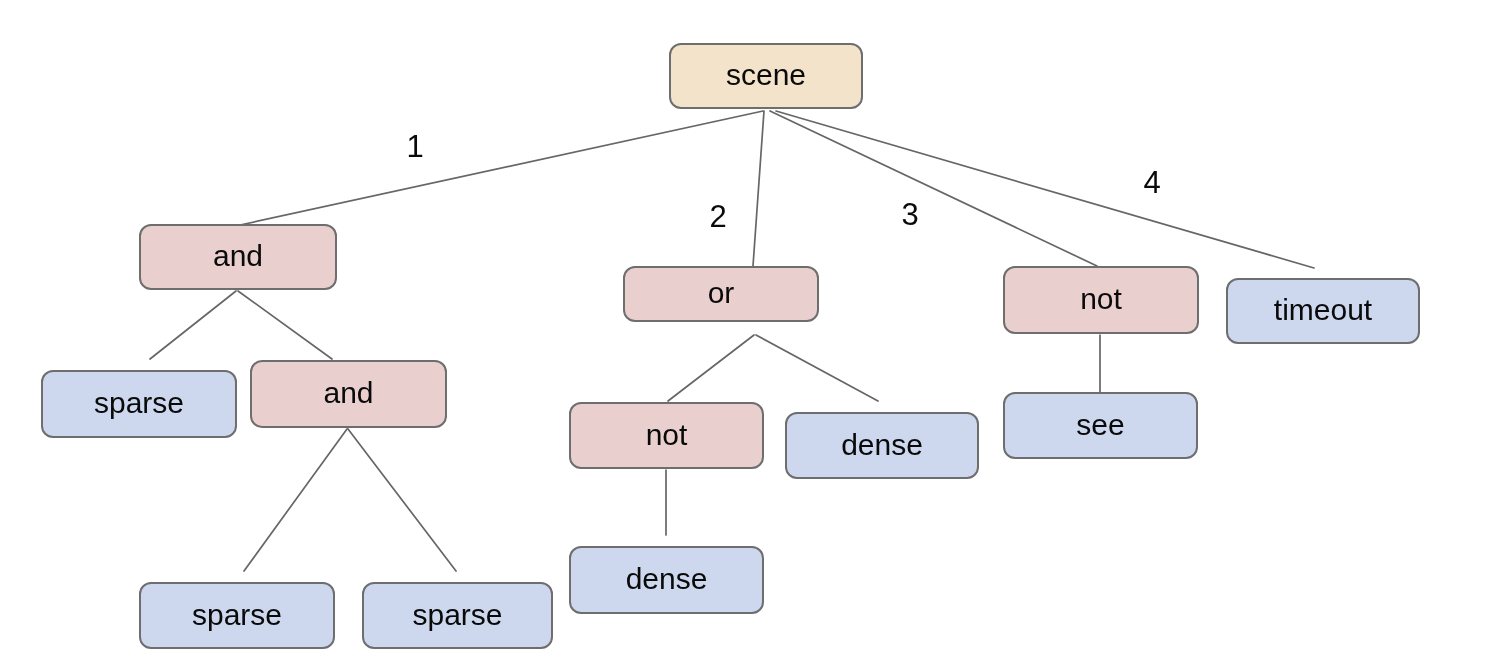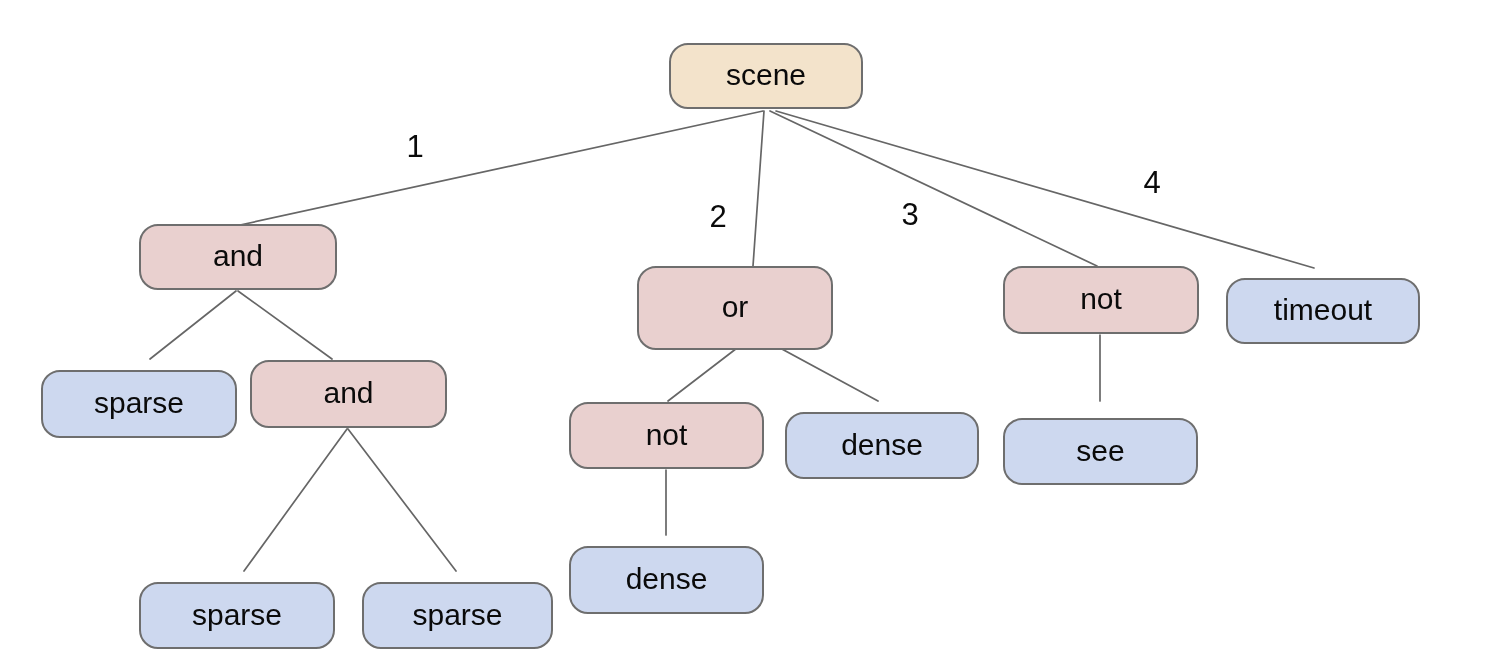--- a/index.html
+++ b/index.html
@@ -32,21 +32,21 @@
     stroke-width: 1.7;
     stroke-linecap: round;
   }
   .node {
     position: absolute;
     z-index: 2;
     display: flex;
     align-items: center;
     justify-content: center;
     border: 2px solid var(--node-border);
-    border-radius: 19px;
+    border-radius: 12px;
     font-size: 30px;
     color: var(--text);
     line-height: 1;
     padding-bottom: 2px;
   }
   .node.root     { background: var(--node-root); }
   .node.operator { background: var(--node-operator); }
   .node.leaf     { background: var(--node-leaf); margin-top: 10px; }
   .edge-label {
     position: absolute;
@@ -78,27 +78,27 @@
   </svg>
 
   <div class="edge-label" style="left:415px;  top:146px">1</div>
   <div class="edge-label" style="left:718px;  top:216px">2</div>
   <div class="edge-label" style="left:910px;  top:214px">3</div>
   <div class="edge-label" style="left:1152px; top:182px">4</div>
 
   <div class="node root" style="left:669px;  top:43px;  width:194px; height:66px">scene</div>
 
   <div class="node operator" style="left:139px;  top:224px; width:198px; height:66px">and</div>
-  <div class="node operator" style="left:637px;  top:266px; width:196px; height:84px">or</div>
+  <div class="node operator" style="left:623px;  top:266px; width:196px; height:56px">or</div>
   <div class="node operator" style="left:1003px; top:266px; width:196px; height:68px">not</div>
   <div class="node leaf" style="left:1226px; top:268px; width:194px; height:66px">timeout</div>
 
   <div class="node leaf" style="left:41px;   top:360px; width:196px; height:68px">sparse</div>
   <div class="node operator" style="left:250px;  top:360px; width:197px; height:68px">and</div>
   <div class="node operator" style="left:569px;  top:402px; width:195px; height:67px">not</div>
   <div class="node leaf" style="left:785px;  top:402px; width:194px; height:67px">dense</div>
-  <div class="node leaf" style="left:1003px; top:408px; width:195px; height:67px">see</div>
+  <div class="node leaf" style="left:1003px; top:382px; width:195px; height:67px">see</div>
 
   <div class="node leaf" style="left:569px;  top:536px; width:195px; height:68px">dense</div>
   <div class="node leaf" style="left:139px;  top:572px; width:196px; height:67px">sparse</div>
   <div class="node leaf" style="left:362px;  top:572px; width:191px; height:67px">sparse</div>
 
 </div>
 
 </body></html>

